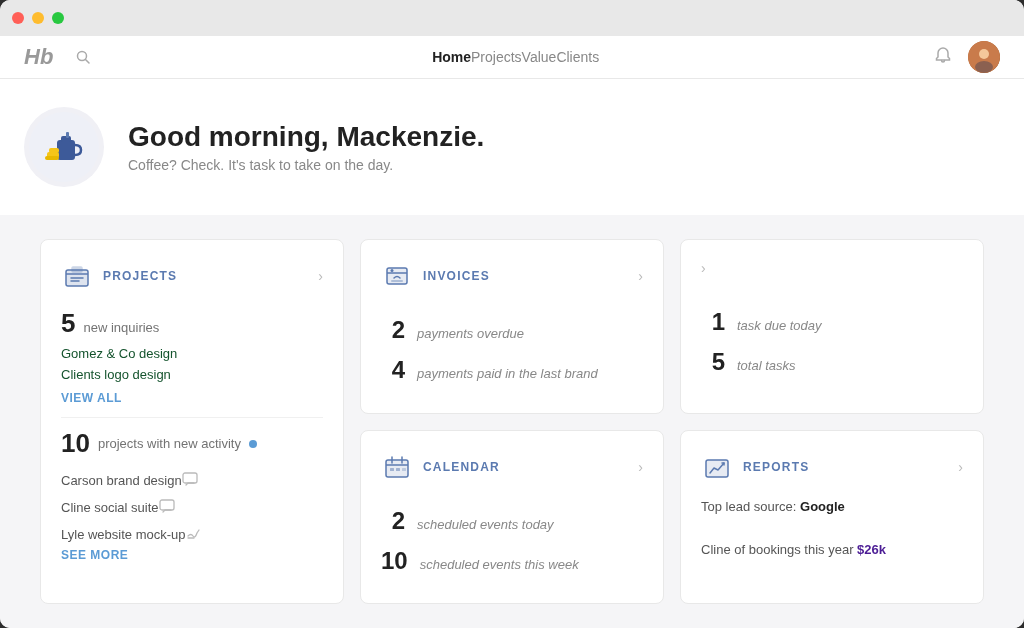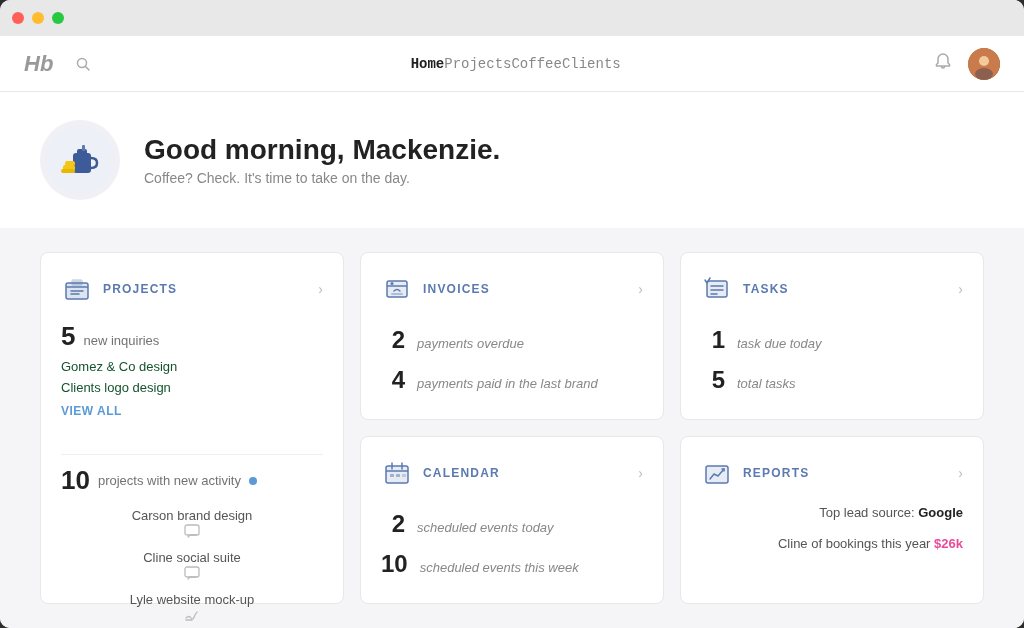--- a/index.html
+++ b/index.html
@@ -41,21 +41,21 @@
       display: flex;
       flex-direction: column;
       flex: 1;
       background: #f5f5f7;
       overflow: hidden;
     }
 
     
     .navbar {
       background: #fff;
-      height: 56px;
+      height: 43px;
       display: flex;
       align-items: center;
       padding: 0 24px;
       border-bottom: 1px solid #e8e8e8;
       flex-shrink: 0;
     }
     .nav-logo {
       font-size: 22px;
       font-weight: 700;
       color: #999;
@@ -66,21 +66,20 @@
       width: 28px; height: 28px;
       display: flex; align-items: center; justify-content: center;
       cursor: pointer;
       color: #999;
       font-size: 14px;
     }
     .nav-links {
       flex: 1;
       display: flex;
       justify-content: center;
-      font-family: Liberation Mono, monospace;
     }
     .nav-link {
       font-size: 14px;
       color: #888;
       text-decoration: none;
       cursor: pointer;
     }
     .nav-link.active {
       color: #222;
       font-weight: 600;
@@ -104,21 +103,21 @@
       align-items: center;
       justify-content: center;
       font-size: 14px;
       color: white;
       font-weight: 600;
     }
 
     
     .hero {
       background: #fff;
-      padding: 28px 40px;
+      padding: 28px 24px;
       display: flex;
       align-items: center;
       gap: 24px;
       flex-shrink: 0;
     }
     .hero-illustration {
       width: 80px; height: 80px;
       background: #f0f0f5;
       border-radius: 50%;
       display: flex;
@@ -209,35 +208,34 @@
       font-size: 13px;
       color: #14532d;
       padding: 3px 0;
     }
     .view-all-link {
       font-size: 12px;
       color: #5b9bd5;
       font-weight: 600;
       cursor: pointer;
       margin-top: 6px;
-      margin-bottom: 26px;
+      margin-bottom: 2px;
       text-transform: uppercase;
       letter-spacing: 0.5px;
     }
     .divider {
       border: none;
       border-top: 1px solid #f0f0f0;
       margin: 10px 0;
     }
     .activity-row {
       display: flex;
       align-items: center;
       justify-content: flex-start;
       padding: 4px 0;
-      flex-direction: column;
     }
     .activity-name {
       font-size: 13px;
       color: #555;
     }
     .activity-icon {
       font-size: 14px;
       color: #aaa;
     }
     .activity-header {
@@ -293,21 +291,21 @@
     }
     .reports-text strong {
       color: #222;
       font-weight: 700;
     }
     .reports-value {
       font-size: 13px;
       color: #555;
     }
     .reports-value strong {
-      color: #ec4899;
+      color: #4c1d95;
       font-weight: 700;
     }
   </style>
 </head>
 <body>
 
 <div class="window">
 
   <div class="titlebar">
     <span class="traffic-light tl-red"></span>
@@ -321,21 +319,21 @@
       <span class="nav-logo">Hb</span>
       <div class="nav-search">
         <svg width="14" height="14" viewBox="0 0 14 14" fill="none">
           <circle cx="6" cy="6" r="4.5" stroke="#aaa" stroke-width="1.5"></circle>
           <line x1="9.5" y1="9.5" x2="13" y2="13" stroke="#aaa" stroke-width="1.5" stroke-linecap="round"></line>
         </svg>
       </div>
       <div class="nav-links">
         <a class="nav-link active">Home</a>
         <a class="nav-link">Projects</a>
-        <a class="nav-link">Coffee</a>
+        <a class="nav-link">Value</a>
         <a class="nav-link">Clients</a>
       </div>
       <div class="nav-right">
         <div class="nav-bell">
           <svg width="18" height="18" viewBox="0 0 18 18" fill="none">
             <path d="M9 2C6.24 2 4 4.24 4 7v4l-1.5 1.5V14h13v-1.5L14 11V7c0-2.76-2.24-5-5-5z" stroke="#aaa" stroke-width="1.5" fill="none"></path>
             <path d="M7.5 14.5a1.5 1.5 0 003 0" stroke="#aaa" stroke-width="1.5" stroke-linecap="round"></path>
           </svg>
         </div>
         <div class="nav-avatar">
@@ -358,21 +356,21 @@
           <rect x="37" y="20" width="3" height="6" rx="1" fill="#5b7ab0"></rect>
           <path d="M46 33 Q52 33 52 38 Q52 43 46 43" stroke="#3d5a99" stroke-width="2.5" fill="none" stroke-linecap="round"></path>
 
           <rect x="18" y="40" width="12" height="6" rx="2" fill="#f5c518"></rect>
           <rect x="20" y="36" width="10" height="5" rx="2" fill="#f5c518"></rect>
           <rect x="16" y="44" width="14" height="4" rx="2" fill="#e8b800"></rect>
         </svg>
       </div>
       <div class="hero-text">
         <h1>Good morning, Mackenzie.</h1>
-        <p>Coffee? Check. It's time to take on the day.</p>
+        <p>Coffee? Check. It's task to take on the day.</p>
       </div>
     </div>
 
     <div class="main-content">
 
       <div class="card projects-card">
         <div class="card-header">
           <div class="card-header-left">
             <div class="card-icon">
               <svg width="28" height="28" viewBox="0 0 28 28" fill="none">
@@ -459,33 +457,20 @@
           </div>
           <div class="card-stat-item">
             <span class="card-stat-num">4</span>
             <span class="card-stat-text">payments paid in the last brand</span>
           </div>
         </div>
       </div>
 
       <div class="card">
         <div class="card-header">
-          <div class="card-header-left">
-            <div class="card-icon">
-              <svg width="28" height="28" viewBox="0 0 28 28" fill="none">
-                <rect x="4" y="6" width="20" height="16" rx="2" fill="#5b7ab0" opacity="0.15"></rect>
-                <rect x="4" y="6" width="20" height="16" rx="2" stroke="#5b7ab0" stroke-width="1.5"></rect>
-                <line x1="8" y1="11" x2="20" y2="11" stroke="#5b7ab0" stroke-width="1.5" stroke-linecap="round"></line>
-                <line x1="8" y1="15" x2="20" y2="15" stroke="#5b7ab0" stroke-width="1.5" stroke-linecap="round"></line>
-                <line x1="8" y1="19" x2="14" y2="19" stroke="#5b7ab0" stroke-width="1.5" stroke-linecap="round"></line>
-                <path d="M2 5 L4 8 L7 3" stroke="#5b7ab0" stroke-width="1.5" stroke-linecap="round" stroke-linejoin="round"></path>
-              </svg>
-            </div>
-            <span class="card-title">TASKS</span>
-          </div>
           <span class="card-chevron">›</span>
         </div>
         <div class="card-stats">
           <div class="card-stat-item">
             <span class="card-stat-num">1</span>
             <span class="card-stat-text">task due today</span>
           </div>
           <div class="card-stat-item">
             <span class="card-stat-num">5</span>
             <span class="card-stat-text">total tasks</span>
@@ -532,21 +517,21 @@
                 <rect x="3" y="7" width="22" height="17" rx="2" fill="#5b7ab0" opacity="0.15"></rect>
                 <rect x="3" y="7" width="22" height="17" rx="2" stroke="#5b7ab0" stroke-width="1.5"></rect>
                 <path d="M7 20 L11 15 L15 17 L21 10" stroke="#5b7ab0" stroke-width="1.5" stroke-linecap="round" stroke-linejoin="round"></path>
                 <path d="M19 10 L21 10 L21 12" stroke="#5b7ab0" stroke-width="1.5" stroke-linecap="round" stroke-linejoin="round"></path>
               </svg>
             </div>
             <span class="card-title">REPORTS</span>
           </div>
           <span class="card-chevron">›</span>
         </div>
-        <div class="card-stats" style="justify-content: flex-start; gap: 8px; text-align: right;">
+        <div class="card-stats" style="justify-content: flex-start; gap: 20px;">
           <p class="reports-text">
             <span>Top lead source:</span>
             <strong>Google</strong>
           </p>
           <p class="reports-value">
             <span>Cline of bookings this year</span>
             <strong>$26k</strong>
           </p>
         </div>
       </div>

